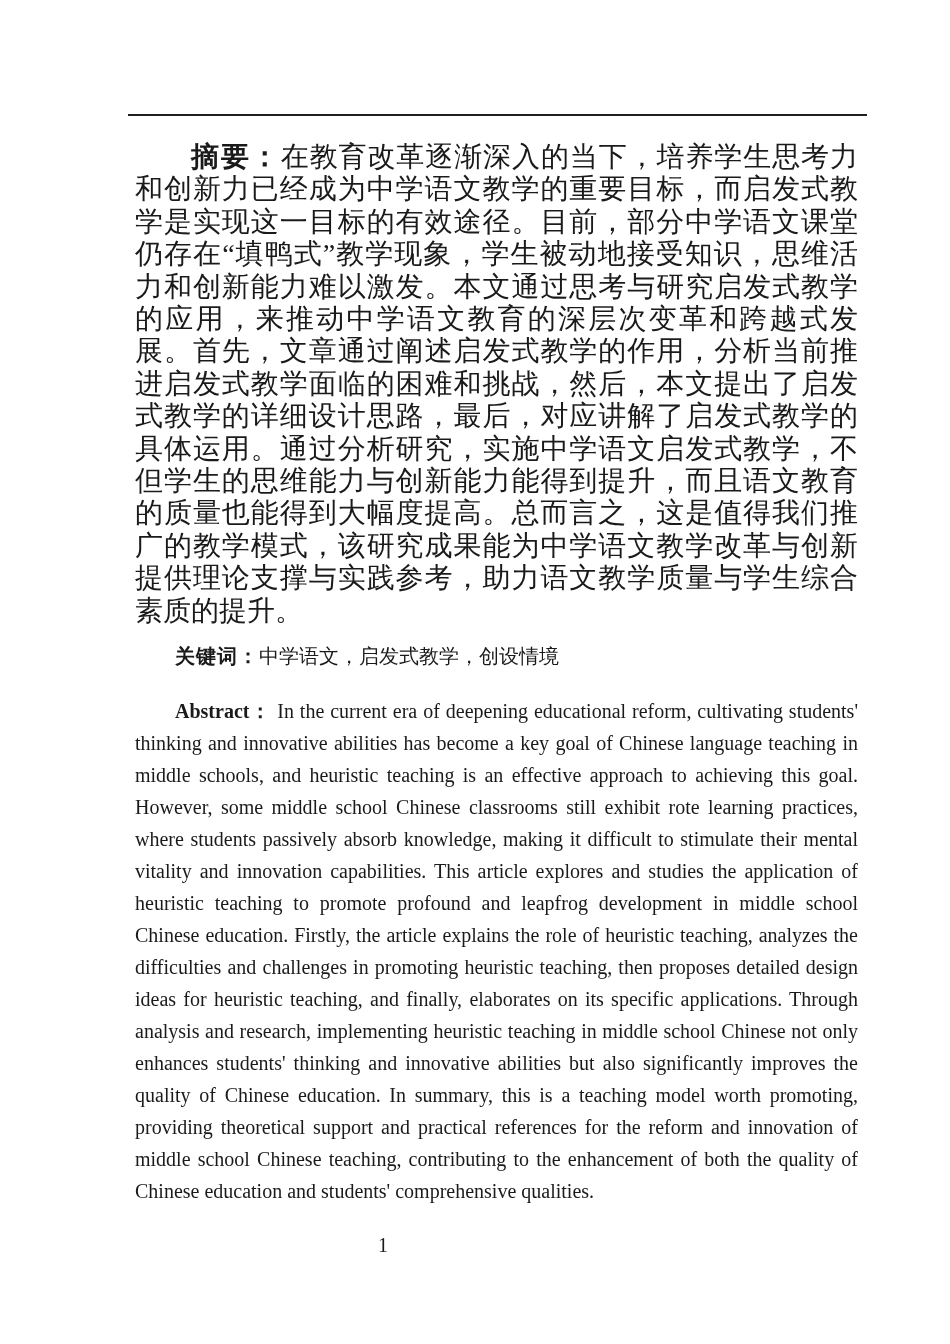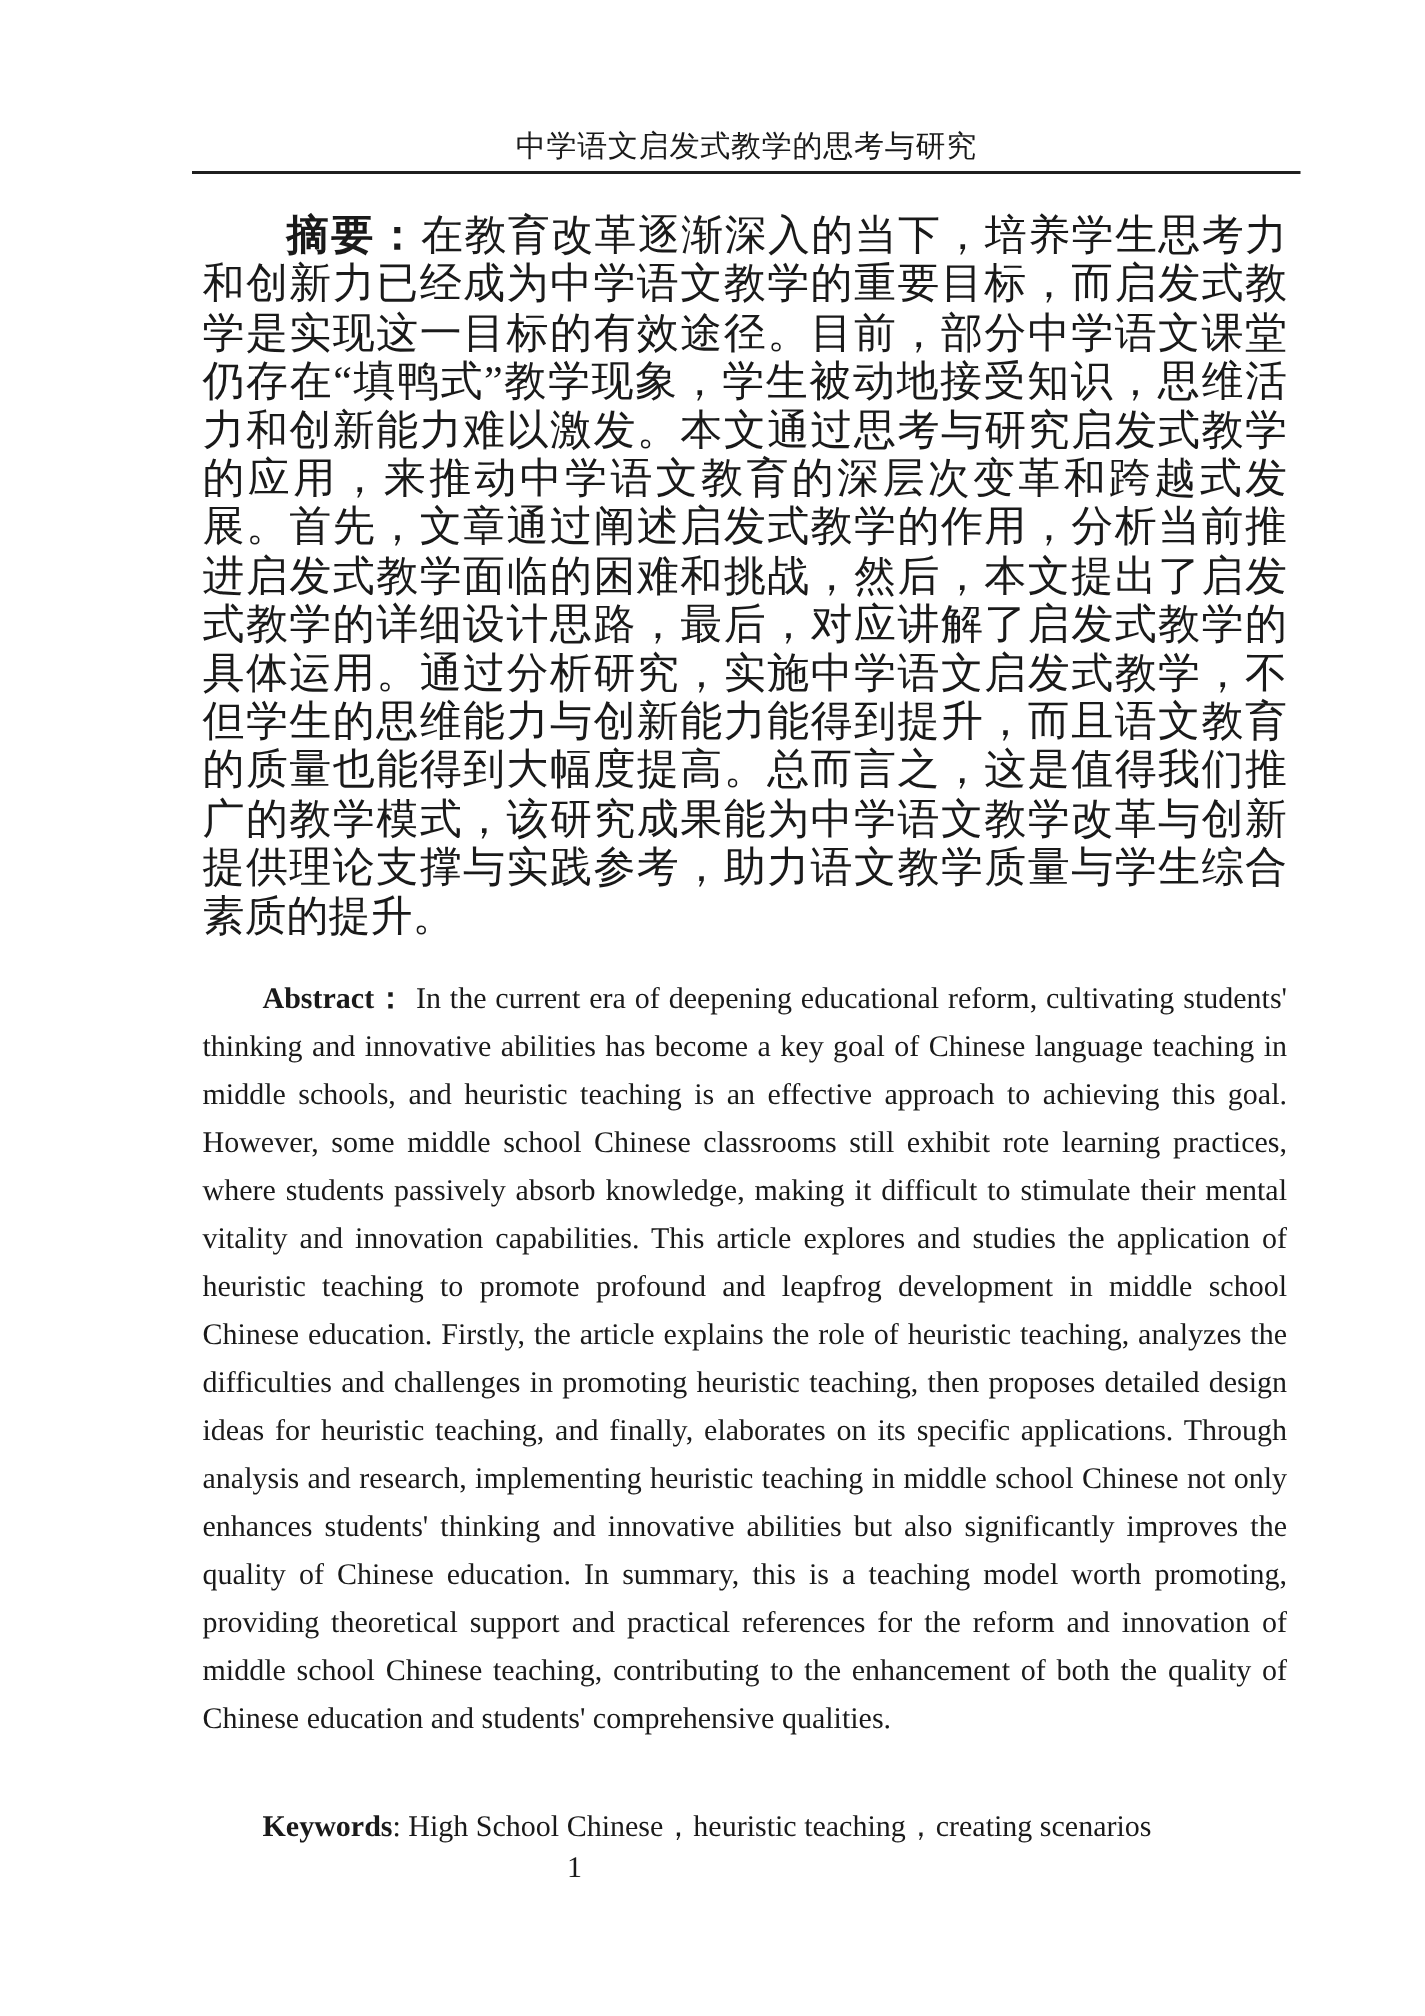--- a/index.html
+++ b/index.html
@@ -90,30 +90,29 @@
     font-size: 20px;
     line-height: 24px;
     color: #1b1b1b;
   }
 </style>
 </head>
 <body>
 
 <div class="page">
 
-  <div class="header-title">中学语文启发式教学的思考与研究</div>
 
   <div class="header-rule"></div>
 
   <div class="content">
 
     <p class="cn-abstract"><span class="cn-label">摘要：</span><span>在教育改革逐渐深入的当下，培养学生思考力和创新力已经成为中学语文教学的重要目标，而启发式教学是实现这一目标的有效途径。目前，部分中学语文课堂仍存在“填鸭式”教学现象，学生被动地接受知识，思维活力和创新能力难以激发。本文通过思考与研究启发式教学的应用，来推动中学语文教育的深层次变革和跨越式发展。首先，文章通过阐述启发式教学的作用，分析当前推进启发式教学面临的困难和挑战，然后，本文提出了启发式教学的详细设计思路，最后，对应讲解了启发式教学的具体运用。通过分析研究，实施中学语文启发式教学，不但学生的思维能力与创新能力能得到提升，而且语文教育的质量也能得到大幅度提高。总而言之，这是值得我们推广的教学模式，该研究成果能为中学语文教学改革与创新提供理论支撑与实践参考，助力语文教学质量与学生综合素质的提升。</span></p>
 
+    <p class="cn-keywords"><span class="cn-label">关键词：</span><span>中学语文，启发式教学，创设情境</span></p>
 
     <p class="en-abstract"><span class="en-label">Abstract：</span> <span>In the current era of deepening educational reform, cultivating students' thinking and innovative abilities has become a key goal of Chinese language teaching in middle schools, and heuristic teaching is an effective approach to achieving this goal. However, some middle school Chinese classrooms still exhibit rote learning practices, where students passively absorb knowledge, making it difficult to stimulate their mental vitality and innovation capabilities. This article explores and studies the application of heuristic teaching to promote profound and leapfrog development in middle school Chinese education. Firstly, the article explains the role of heuristic teaching, analyzes the difficulties and challenges in promoting heuristic teaching, then proposes detailed design ideas for heuristic teaching, and finally, elaborates on its specific applications. Through analysis and research, implementing heuristic teaching in middle school Chinese not only enhances students' thinking and innovative abilities but also significantly improves the quality of Chinese education. In summary, this is a teaching model worth promoting, providing theoretical support and practical references for the reform and innovation of middle school Chinese teaching, contributing to the enhancement of both the quality of Chinese education and students' comprehensive qualities.</span></p>
 
-    <p class="en-keywords"><span class="en-label">Keywords</span><span>: High School Chinese，heuristic teaching，creating scenarios</span></p>
 
   </div>
 
   <div class="footer-pagenum">1</div>
 
 </div>
 
 </body></html>

